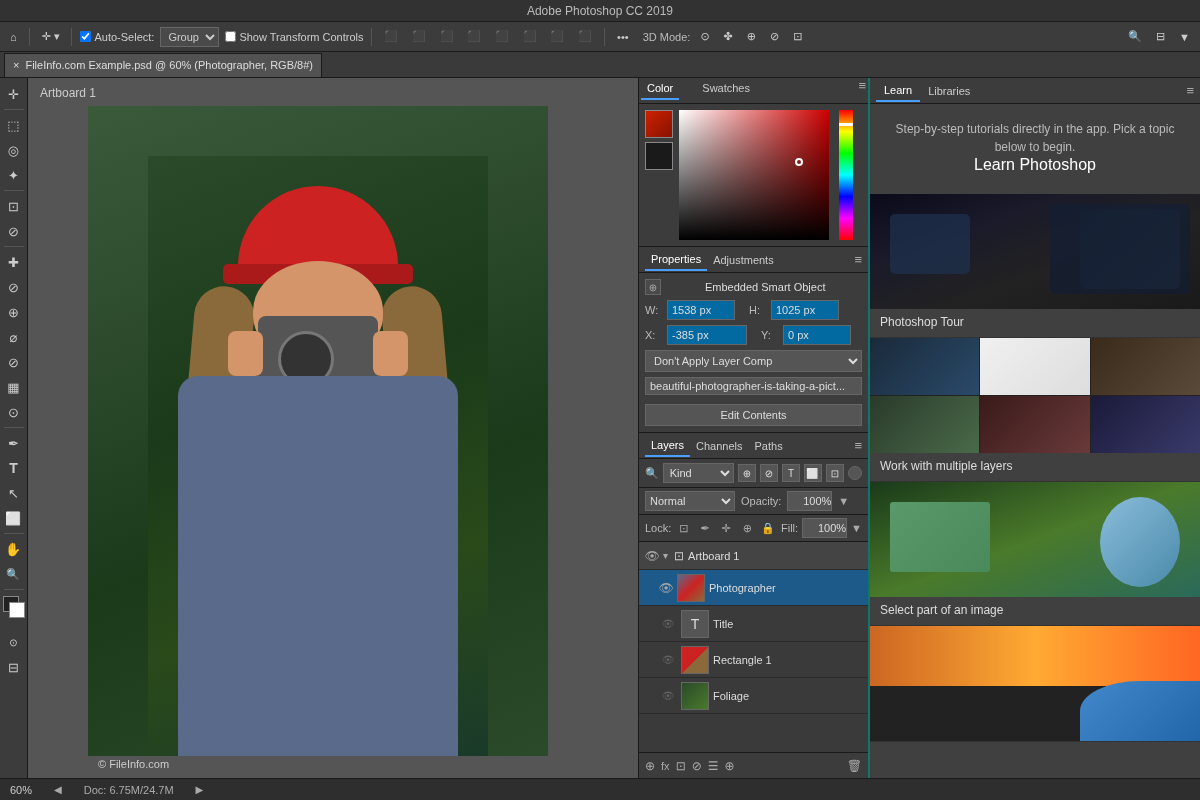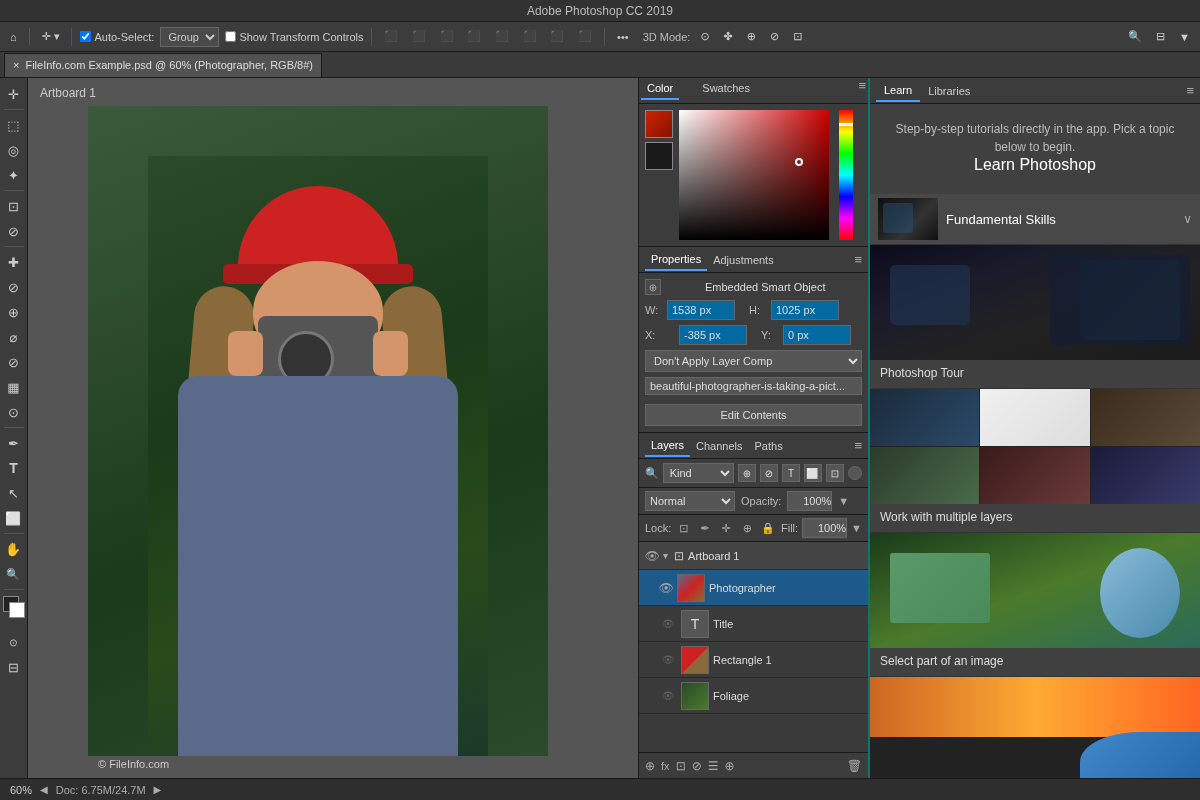--- a/index.html
+++ b/index.html
@@ -883,21 +883,21 @@
     
     #status-bar {
       height: 22px;
       background: #2e2e2e;
       border-top: 1px solid #1a1a1a;
       display: flex;
       align-items: center;
       padding: 5px 10px;
       font-size: 11px;
       color: #aaa;
-      gap: 8px;
+      gap: 22px;
     }
     .status-zoom { color: #ccc; }
     .status-doc { color: #aaa; }
     .status-arrow {
       font-size: 10px;
       cursor: pointer;
     }
   </style>
 </head>
 <body>
@@ -1057,21 +1057,21 @@
           <span class="props-type-label">Embedded Smart Object</span>
         </div>
         <div class="props-row">
           <span class="props-label">W:</span>
           <input class="props-value" type="text" style="width: 68px;" value="1538 px">
           <span class="props-label" style="margin-left:10px;">H:</span>
           <input class="props-value" type="text" style="width: 68px;" value="1025 px">
         </div>
         <div class="props-row">
           <span class="props-label">X:</span>
-          <input class="props-value" type="text" style="width: 68px; margin-left: 12px;" value="-385 px">
+          <input class="props-value" type="text" style="width: 80px;" value="-385 px">
           <span class="props-label" style="margin-left:10px;">Y:</span>
           <input class="props-value" type="text" style="width: 68px;" value="0 px">
         </div>
         <div class="props-row">
           <select class="props-comp-select">
             <option>Don't Apply Layer Comp</option>
           </select>
         </div>
         <div class="props-row">
           <div class="props-filename">beautiful-photographer-is-taking-a-pict...</div>
@@ -1170,27 +1170,20 @@
       <span class="learn-tab active">Learn</span>
       <span class="learn-tab">Libraries</span>
       <span class="learn-menu-icon">≡</span>
     </div>
     <div id="learn-content">
       <div id="learn-title-section">
         <div id="learn-subtitle">Step-by-step tutorials directly in the app. Pick a topic below to begin.</div>
         <div id="learn-main-title">Learn Photoshop</div>
       </div>
 
-      <div class="skill-accordion">
-        <div class="skill-accordion-header">
-          <div class="skill-accordion-thumb thumb-dark-room"></div>
-          <span class="skill-accordion-title">Fundamental Skills</span>
-          <span class="skill-accordion-chevron">∨</span>
-        </div>
-      </div>
 
       <div class="tutorial-item">
         <div class="tutorial-thumb thumb-ps-tour">
           <div style="position:absolute;left:20px;top:20px;width:80px;height:60px;background:rgba(30,50,80,0.7);border-radius:5px;"></div>
           <div style="position:absolute;right:10px;top:10px;width:140px;height:90px;background:rgba(20,30,50,0.8);border-radius:5px;"></div>
         </div>
         <div class="tutorial-label">Photoshop Tour</div>
       </div>
 
       <div class="tutorial-item">

